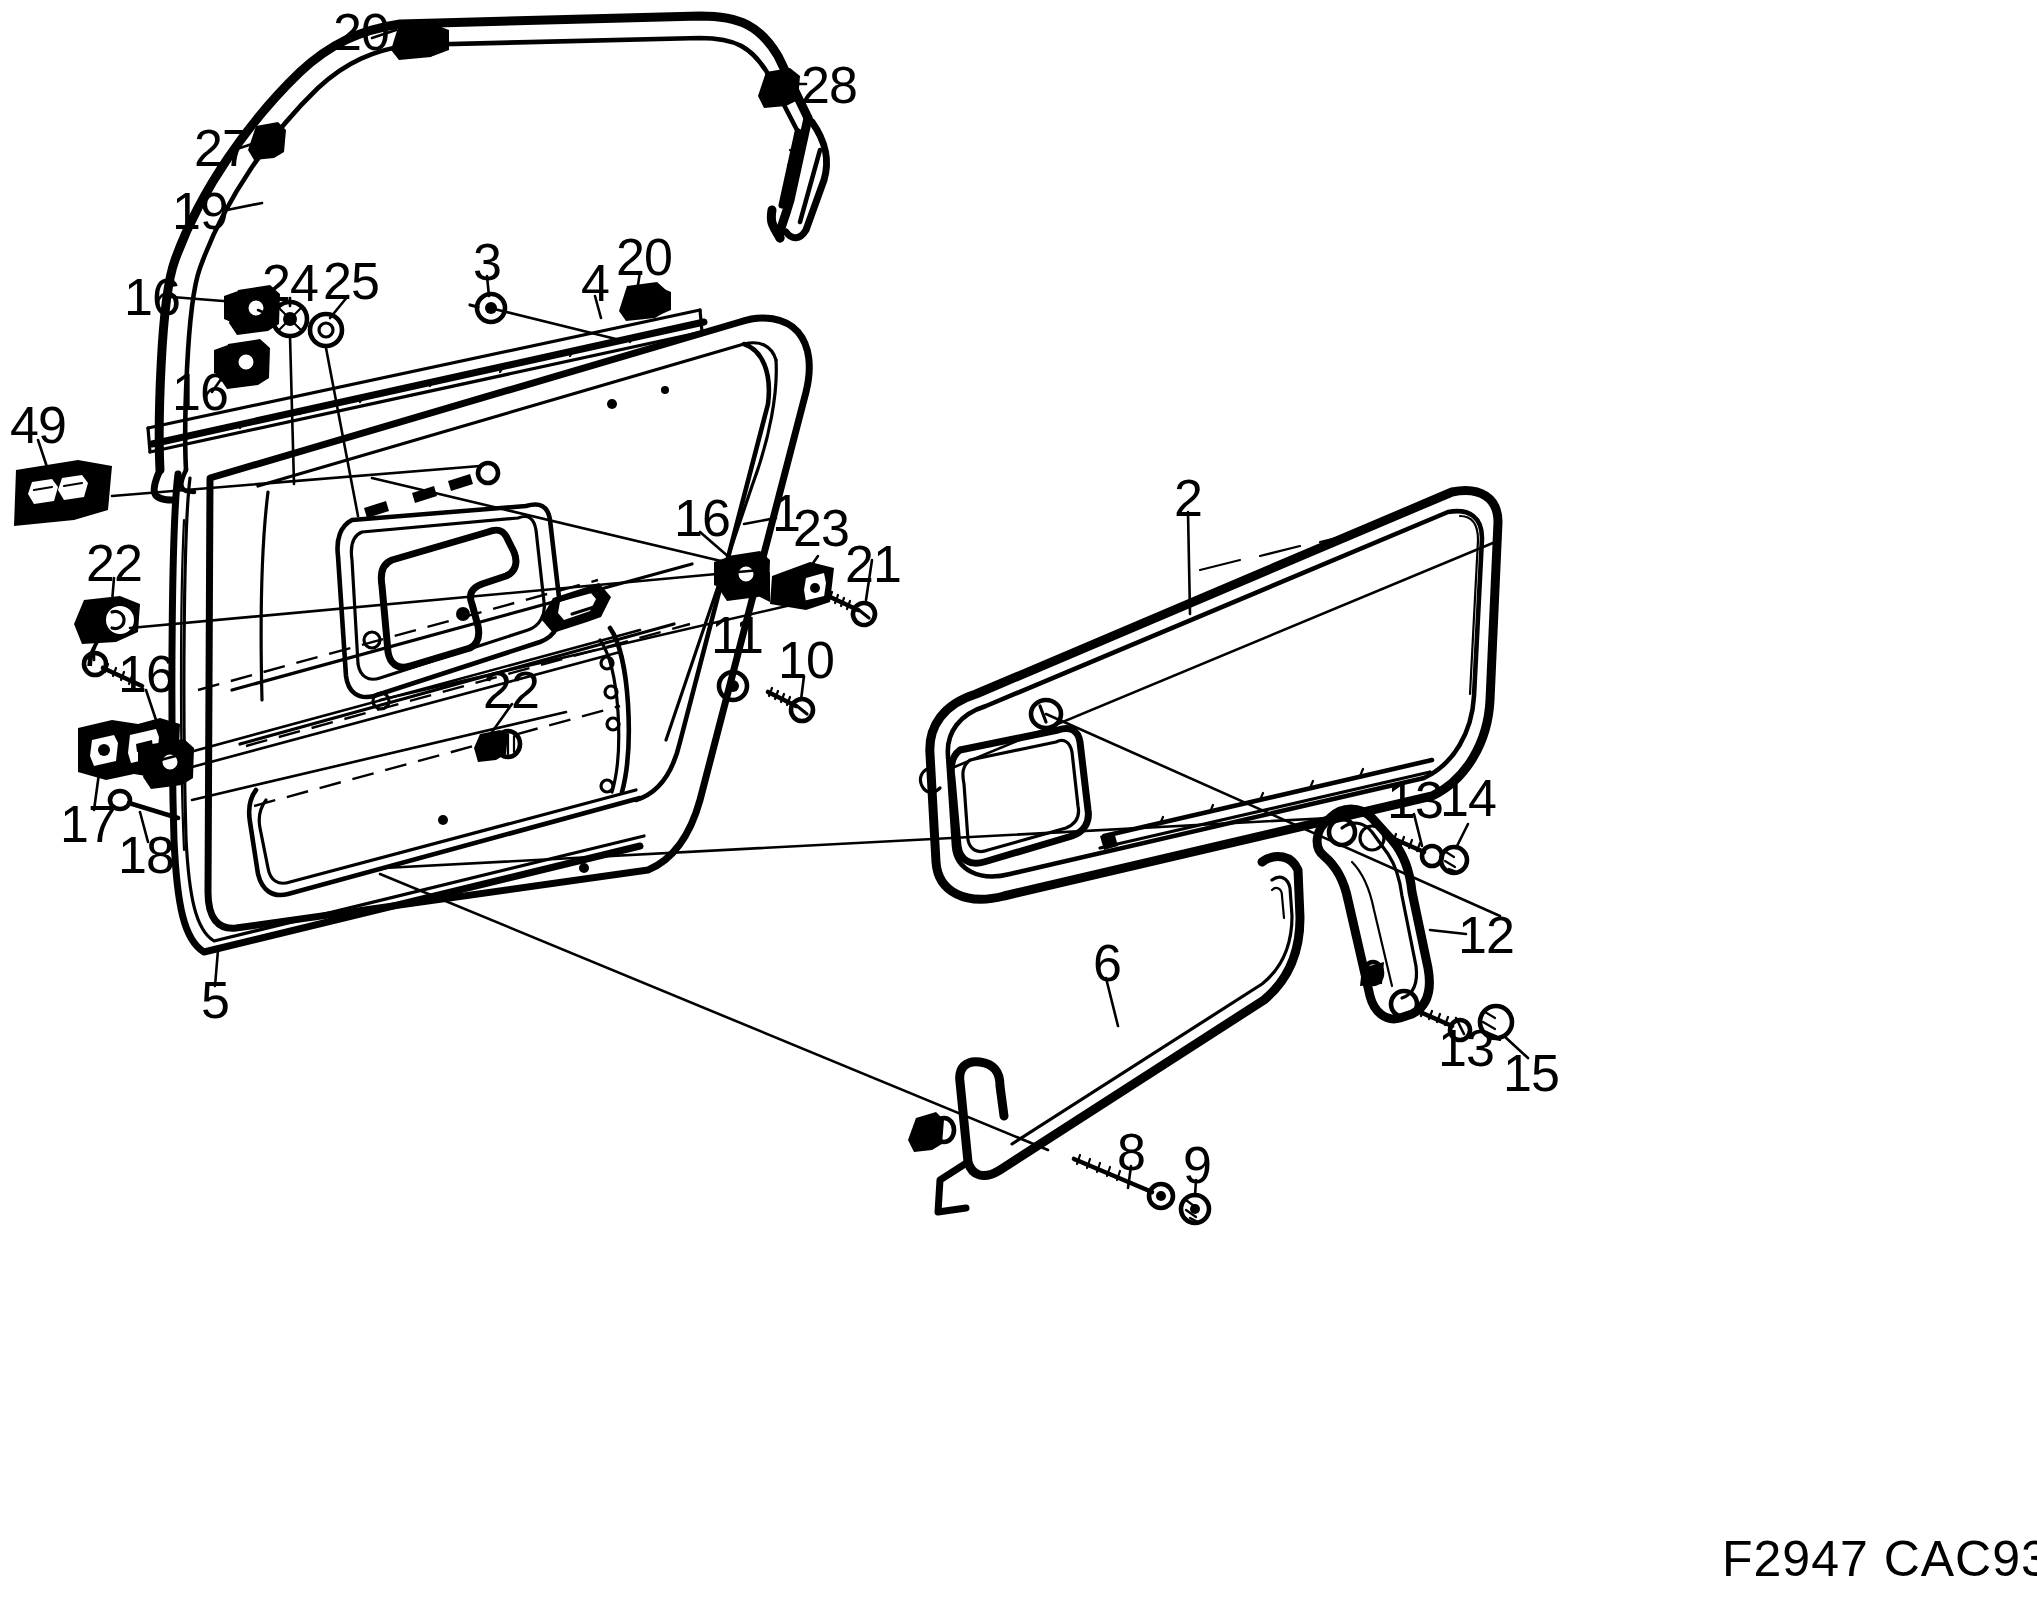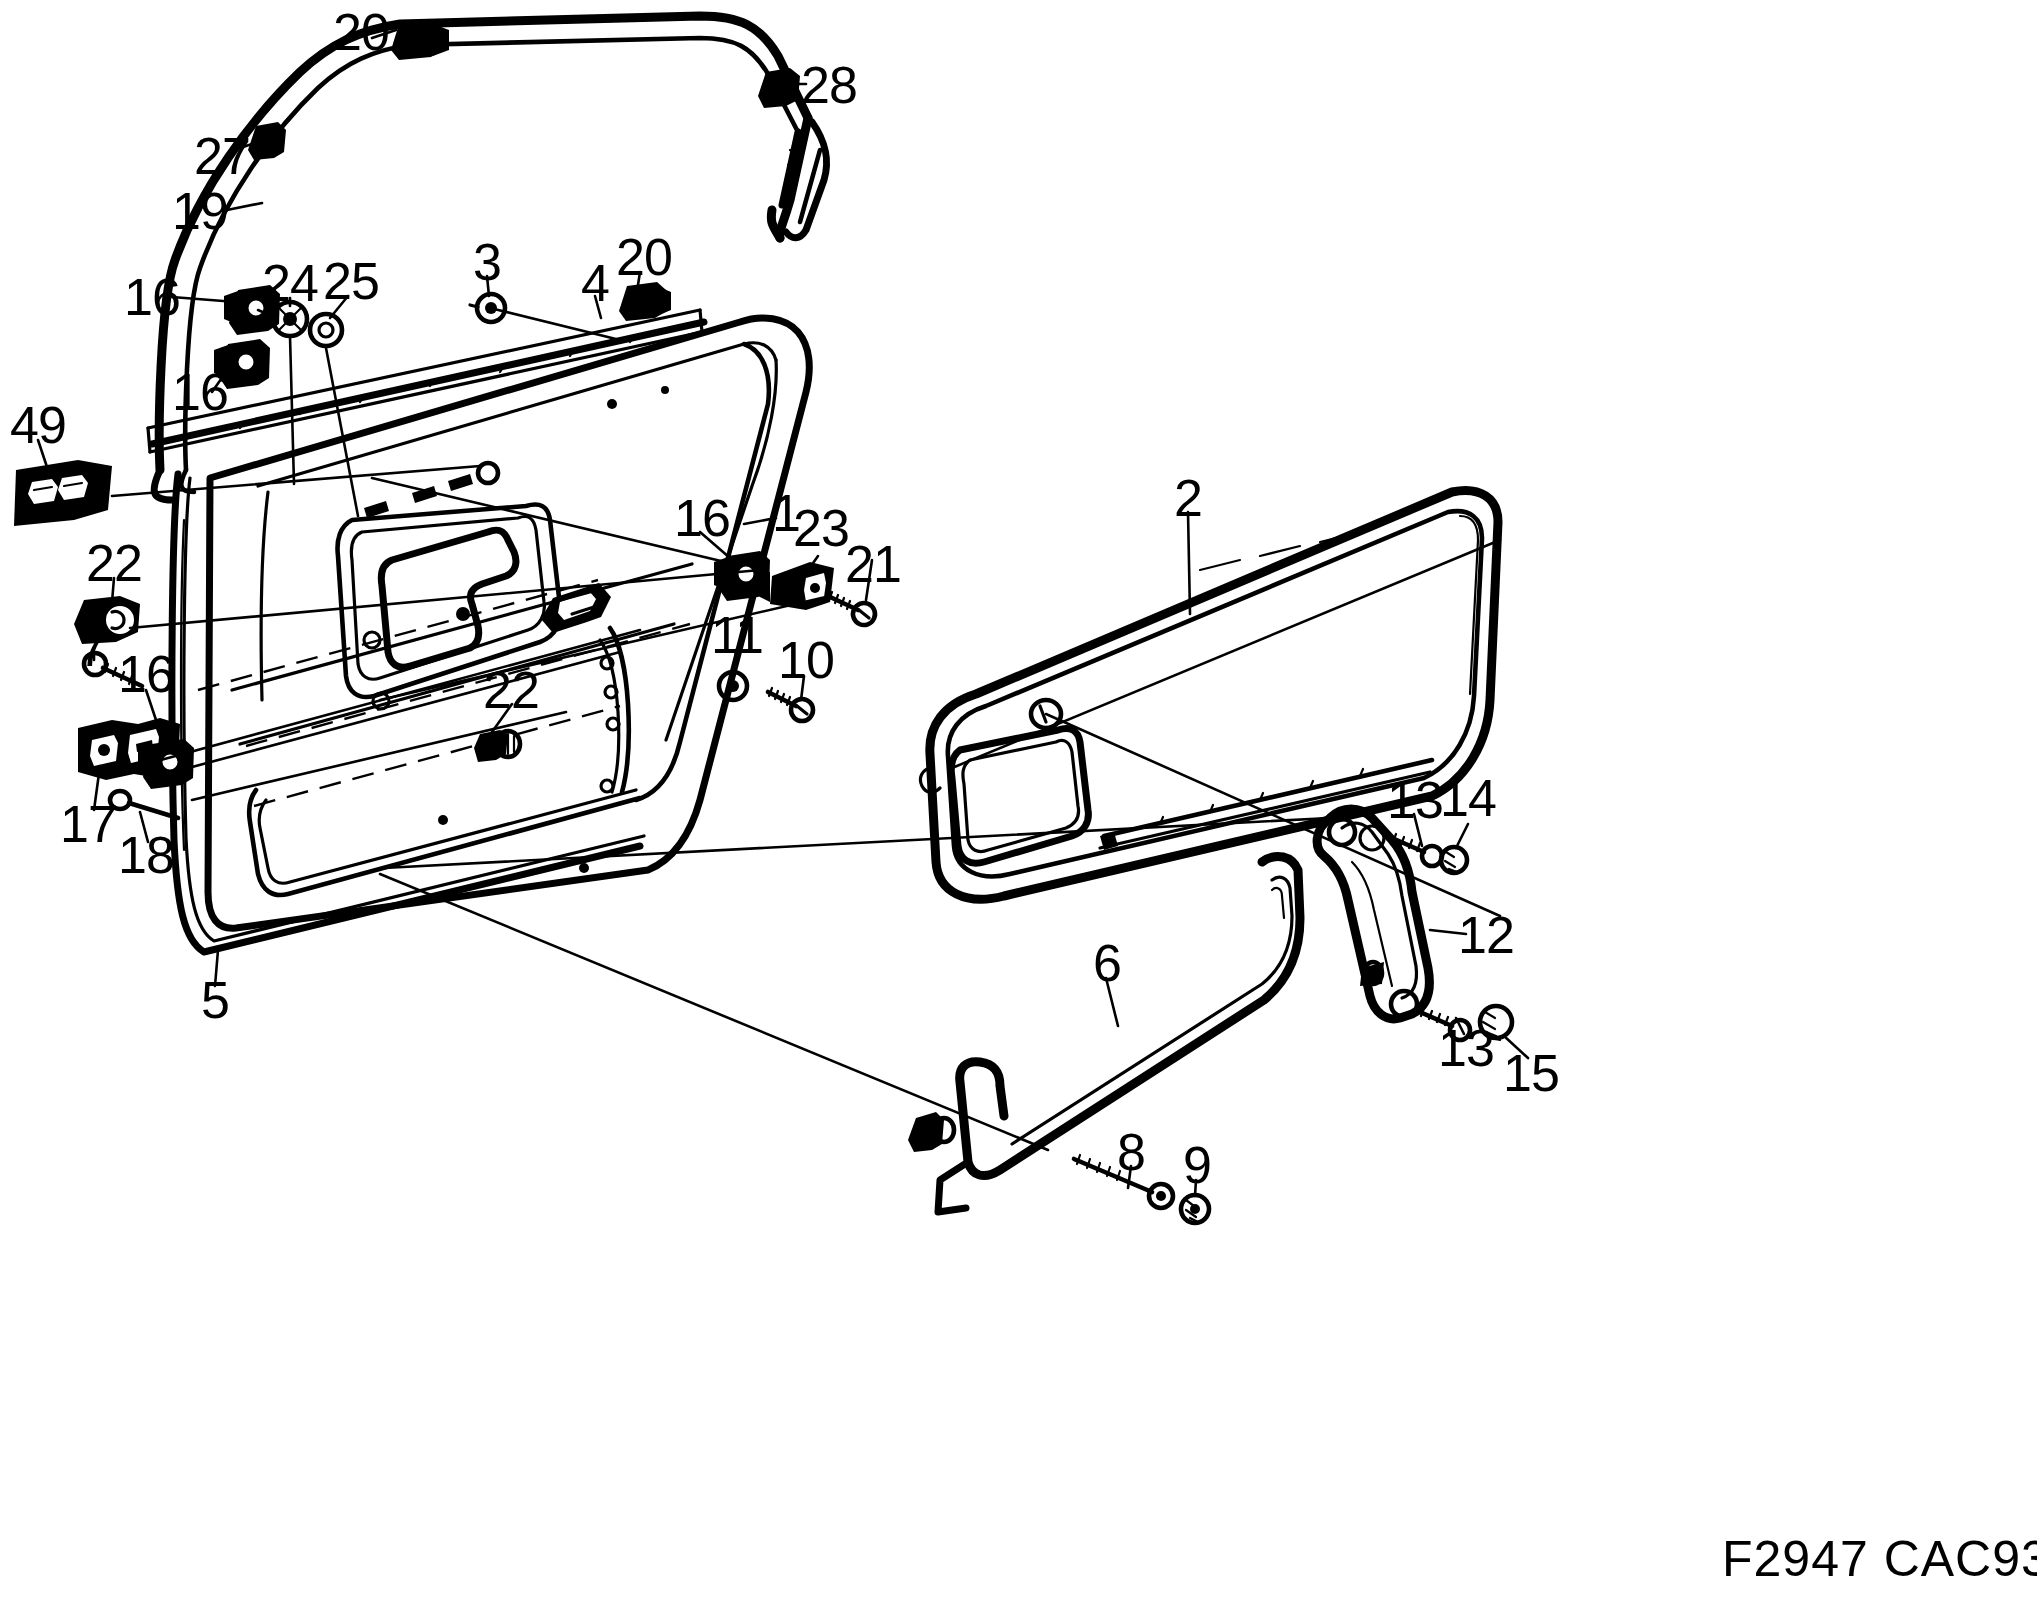--- a/index.html
+++ b/index.html
@@ -440,21 +440,21 @@
     <path class="lead" d="M952 768 L1500 540"></path>
     <path class="lead" d="M1046 714 L1500 916"></path>
     <path class="dash" d="M246 746 L690 624"></path>
     <path class="dash" d="M254 806 L620 706"></path>
     <path class="dash" d="M198 690 L598 580"></path>
   </g>
 </svg>
 
 <div class="lbl num" style="left:361px;top:32px">20</div>
 <div class="lbl num" style="left:829px;top:85px">28</div>
-<div class="lbl num" style="left:222px;top:156px">27</div>
+<div class="lbl num" style="left:222px;top:148px">27</div>
 <div class="lbl num" style="left:200px;top:211px">19</div>
 <div class="lbl num" style="left:152px;top:297px">16</div>
 <div class="lbl num" style="left:290px;top:283px">24</div>
 <div class="lbl num" style="left:351px;top:281px">25</div>
 <div class="lbl num" style="left:487px;top:262px">3</div>
 <div class="lbl num" style="left:595px;top:283px">4</div>
 <div class="lbl num" style="left:644px;top:257px">20</div>
 <div class="lbl num" style="left:200px;top:392px">16</div>
 <div class="lbl num" style="left:38px;top:425px">49</div>
 <div class="lbl num" style="left:702px;top:518px">16</div>

